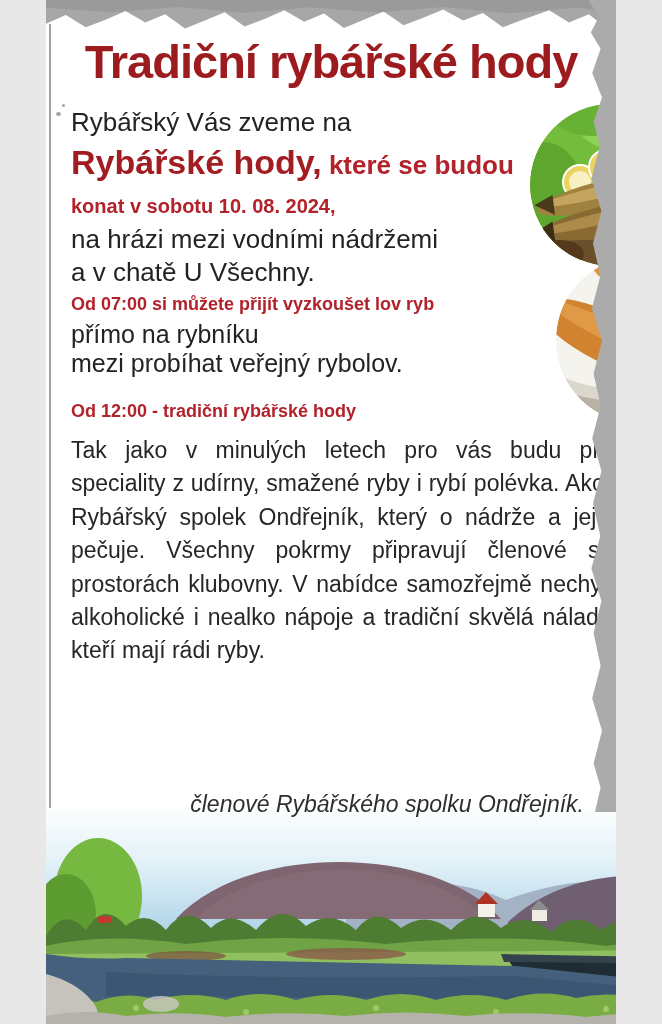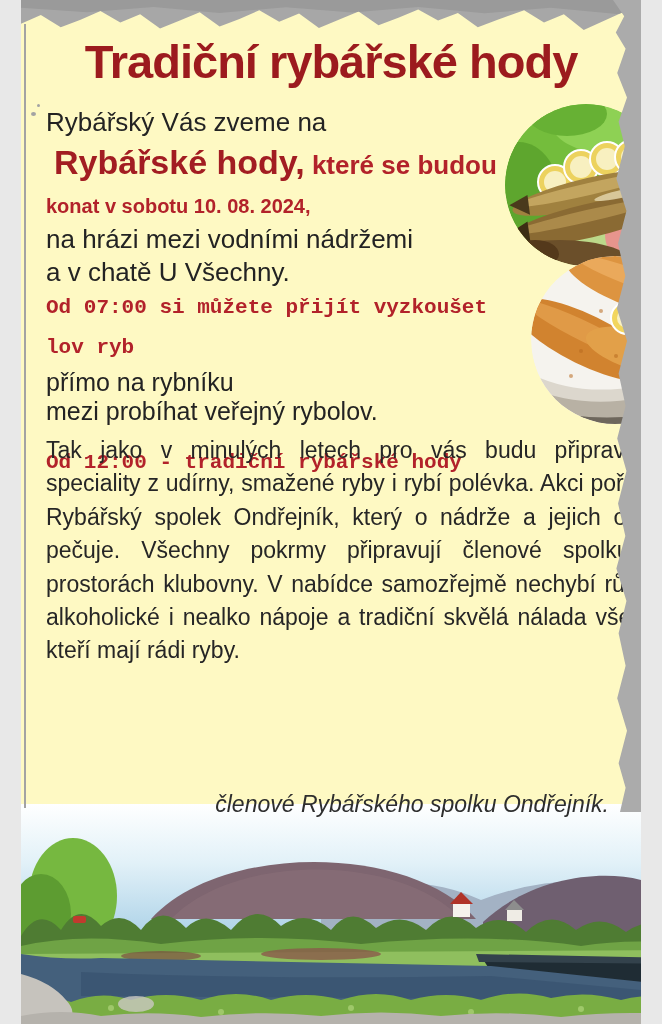--- a/index.html
+++ b/index.html
@@ -1,18 +1,18 @@
 <!DOCTYPE html>
 <html><head>
 <meta charset="utf-8">
 <style>
   html,body{margin:0;padding:0;background:#e8e8e8;}
   .page{
-    position:relative;width:620px;height:1024px;margin:0 auto;
-    background:#fef9c3;overflow:hidden;
+    position:relative;width:570px;height:1024px;margin:0 auto;
+    background:#ffffff;overflow:hidden;
     font-family:"Liberation Sans","DejaVu Sans",sans-serif;
   }
   
   .edge-top{
     position:absolute;top:0;left:0;width:662px;height:34px;background:#a7a7a7;z-index:30;
     clip-path:polygon(0 0,100% 0,100% 78%,97% 40%,94% 70%,91% 35%,88% 62%,85% 88%,82% 42%,79% 66%,
       76% 30%,72% 58%,69% 80%,66% 38%,63% 60%,60% 28%,57% 52%,54% 74%,51% 34%,48% 58%,
       45% 82%,42% 40%,39% 64%,36% 30%,33% 56%,30% 78%,27% 36%,24% 60%,21% 84%,18% 42%,
       15% 66%,12% 32%,9% 58%,6% 80%,3% 44%,0 70%);
   }
@@ -28,26 +28,26 @@
   .fleck{position:absolute;background:#a3a3a3;border-radius:50%;z-index:31;}
 
   
   .title{
     position:absolute;top:34px;left:0;width:100%;text-align:center;margin:0;
     font-size:47px;font-weight:bold;letter-spacing:-1px;
   }
   .intro{position:absolute;top:106px;left:25px;width:465px;}
   .intro .ln{font-size:26px;line-height:33px;color:#232323;}
   .intro .big-line{margin:3px 0 1px 0;line-height:40px;}
-  .event-big{font-size:34px;font-weight:bold;margin-left:8px;}
+  .event-big{font-size:34px;font-weight:bold;}
   .red-b{font-weight:bold;}
   .intro .date-line{font-size:20px;font-weight:bold;line-height:33px;}
 
   .schedule{position:absolute;top:288px;left:25px;width:480px;}
-  .schedule .hl{font-size:21px;font-weight:bold;line-height:40px;font-family:Liberation Mono, monospace;}
+  .schedule .hl{font-size:18px;font-weight:bold;line-height:32px;}
   .schedule .ln{font-size:25px;line-height:29px;color:#232323;}
   .schedule .gap{height:17px;}
 
   .bodytext{position:absolute;top:434px;left:25px;width:616px;}
   .bodytext p{margin:0;font-size:23px;line-height:33.4px;color:#262626;text-align:justify;}
   .bodytext .redline{text-align:left;}
 
   .closing{position:absolute;top:786px;right:32px;width:600px;text-align:right;z-index:12;}
   .closing div{font-style:italic;font-size:23px;line-height:37px;color:#2e2e2e;}
 

